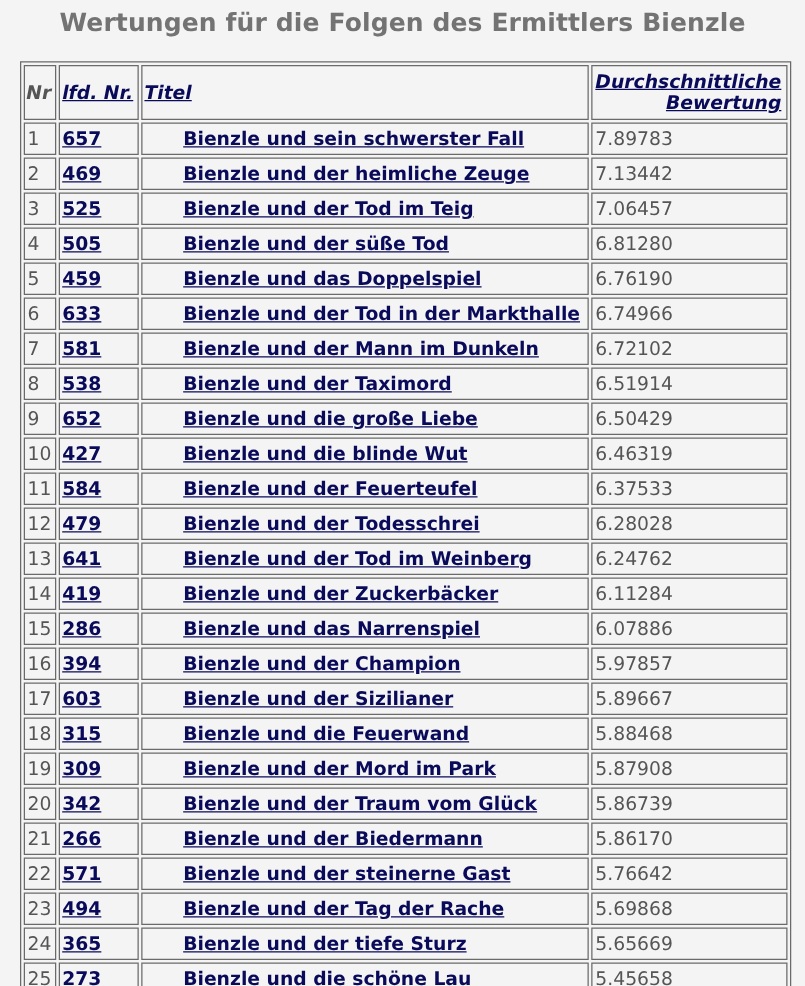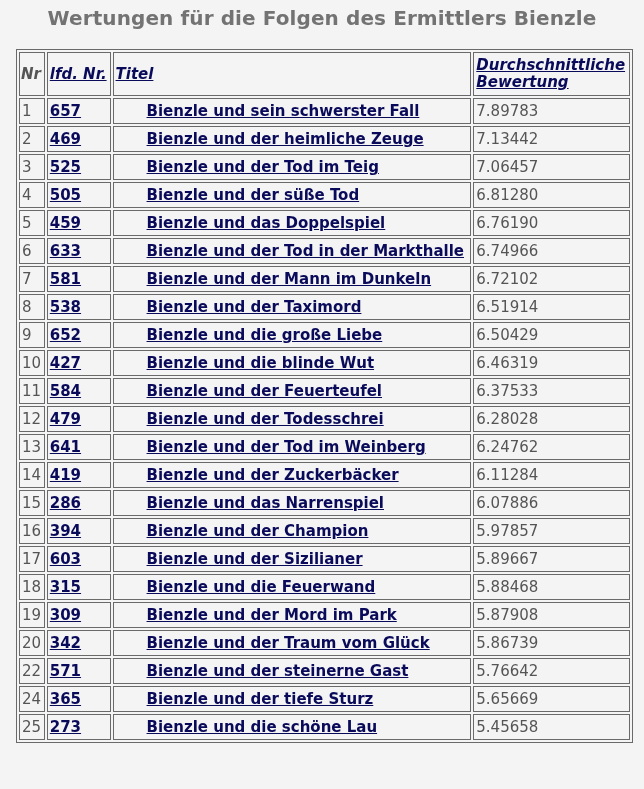--- a/index.html
+++ b/index.html
@@ -55,21 +55,21 @@
   td { height: 22px; color: #555; }
   td.nr { width: 22px; padding: 1px 2px; }
   td.lfd { width: 61px; }
   td.title { width: 336px; padding-left: 33px; }
   td.rating { width: 157px; }
   a {
     color: #0a0a5a;
     font-weight: bold;
     text-decoration: underline;
   }
-  th a { line-height: 17px; display: inline-block; }
+  th a { line-height: 17px; display: inline-block; text-align: right; }
 </style>
 </head>
 <body>
 
 <h1>Wertungen für die Folgen des Ermittlers Bienzle</h1>
 
 <div class="wrap">
   <table>
     <thead>
       <tr>
@@ -200,24 +200,36 @@
     <td class="title"><a href="#">Bienzle und der Mord im Park</a></td>
     <td class="rating">5.87908</td>
   </tr>
         <tr>
     <td class="nr">20</td>
     <td class="lfd"><a href="#">342</a></td>
     <td class="title"><a href="#">Bienzle und der Traum vom Glück</a></td>
     <td class="rating">5.86739</td>
   </tr>
         <tr>
+    <td class="nr">21</td>
+    <td class="lfd"><a href="#">266</a></td>
+    <td class="title"><a href="#">Bienzle und der Biedermann</a></td>
+    <td class="rating">5.86170</td>
+  </tr>
+        <tr>
     <td class="nr">22</td>
     <td class="lfd"><a href="#">571</a></td>
     <td class="title"><a href="#">Bienzle und der steinerne Gast</a></td>
     <td class="rating">5.76642</td>
+  </tr>
+        <tr>
+    <td class="nr">23</td>
+    <td class="lfd"><a href="#">494</a></td>
+    <td class="title"><a href="#">Bienzle und der Tag der Rache</a></td>
+    <td class="rating">5.69868</td>
   </tr>
         <tr>
     <td class="nr">24</td>
     <td class="lfd"><a href="#">365</a></td>
     <td class="title"><a href="#">Bienzle und der tiefe Sturz</a></td>
     <td class="rating">5.65669</td>
   </tr>
         <tr>
     <td class="nr">25</td>
     <td class="lfd"><a href="#">273</a></td>

